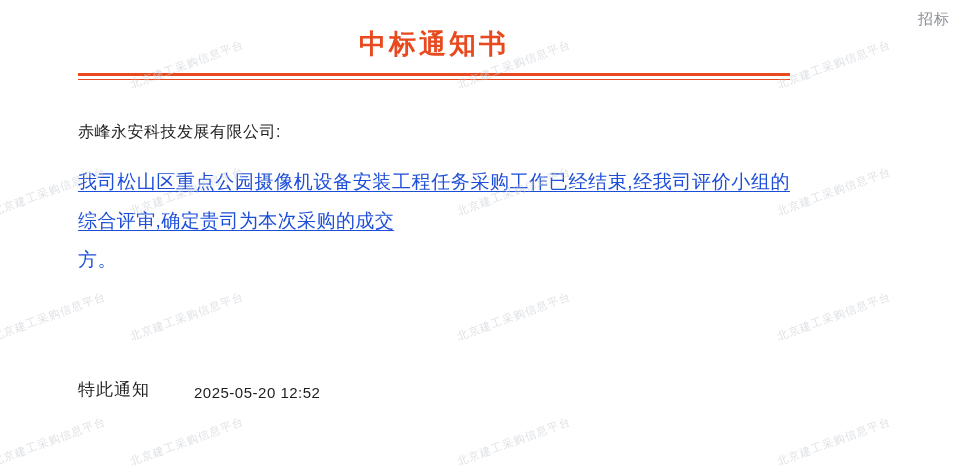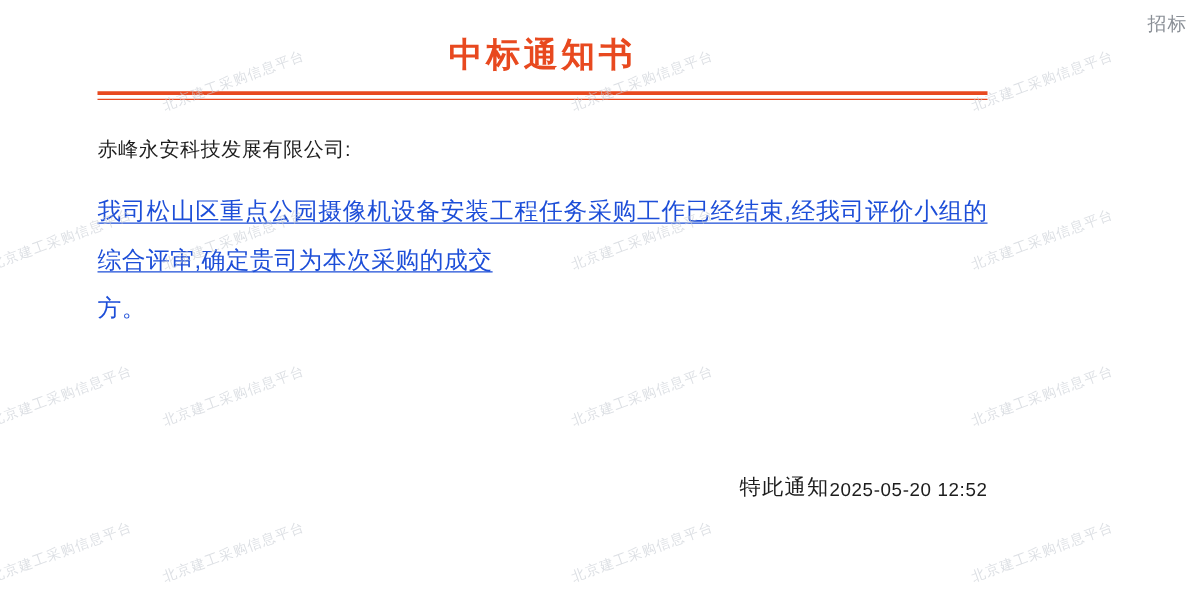--- a/index.html
+++ b/index.html
@@ -83,21 +83,21 @@
     width: 100%;
   }
   .rule-thin {
     height: 1px;
     background: #E8491F;
     width: 100%;
     margin-top: 3px;
   }
 
   .addressee {
-    margin-top: 30px;
+    margin-top: 42px;
     font-size: 16px;
     color: #1d1d1d;
     letter-spacing: 0.5px;
     font-weight: 400;
   }
 
   .para {
     margin-top: 20px;
     font-size: 19px;
     color: #1d4ed8;
@@ -114,21 +114,22 @@
     text-underline-offset: 3px;
   }
 
   .footer-row {
     position: absolute;
     left: 0;
     right: 0;
     top: 378px;
     display: flex;
     align-items: flex-end;
-    justify-content: flex-end;
+    justify-content: flex-start;
+    gap: 44px;
   }
   .notice-line {
     font-size: 17px;
     color: #1d1d1d;
     letter-spacing: 1px;
     font-weight: 400;
   }
   .timestamp {
     font-size: 15px;
     color: #1d1d1d;

